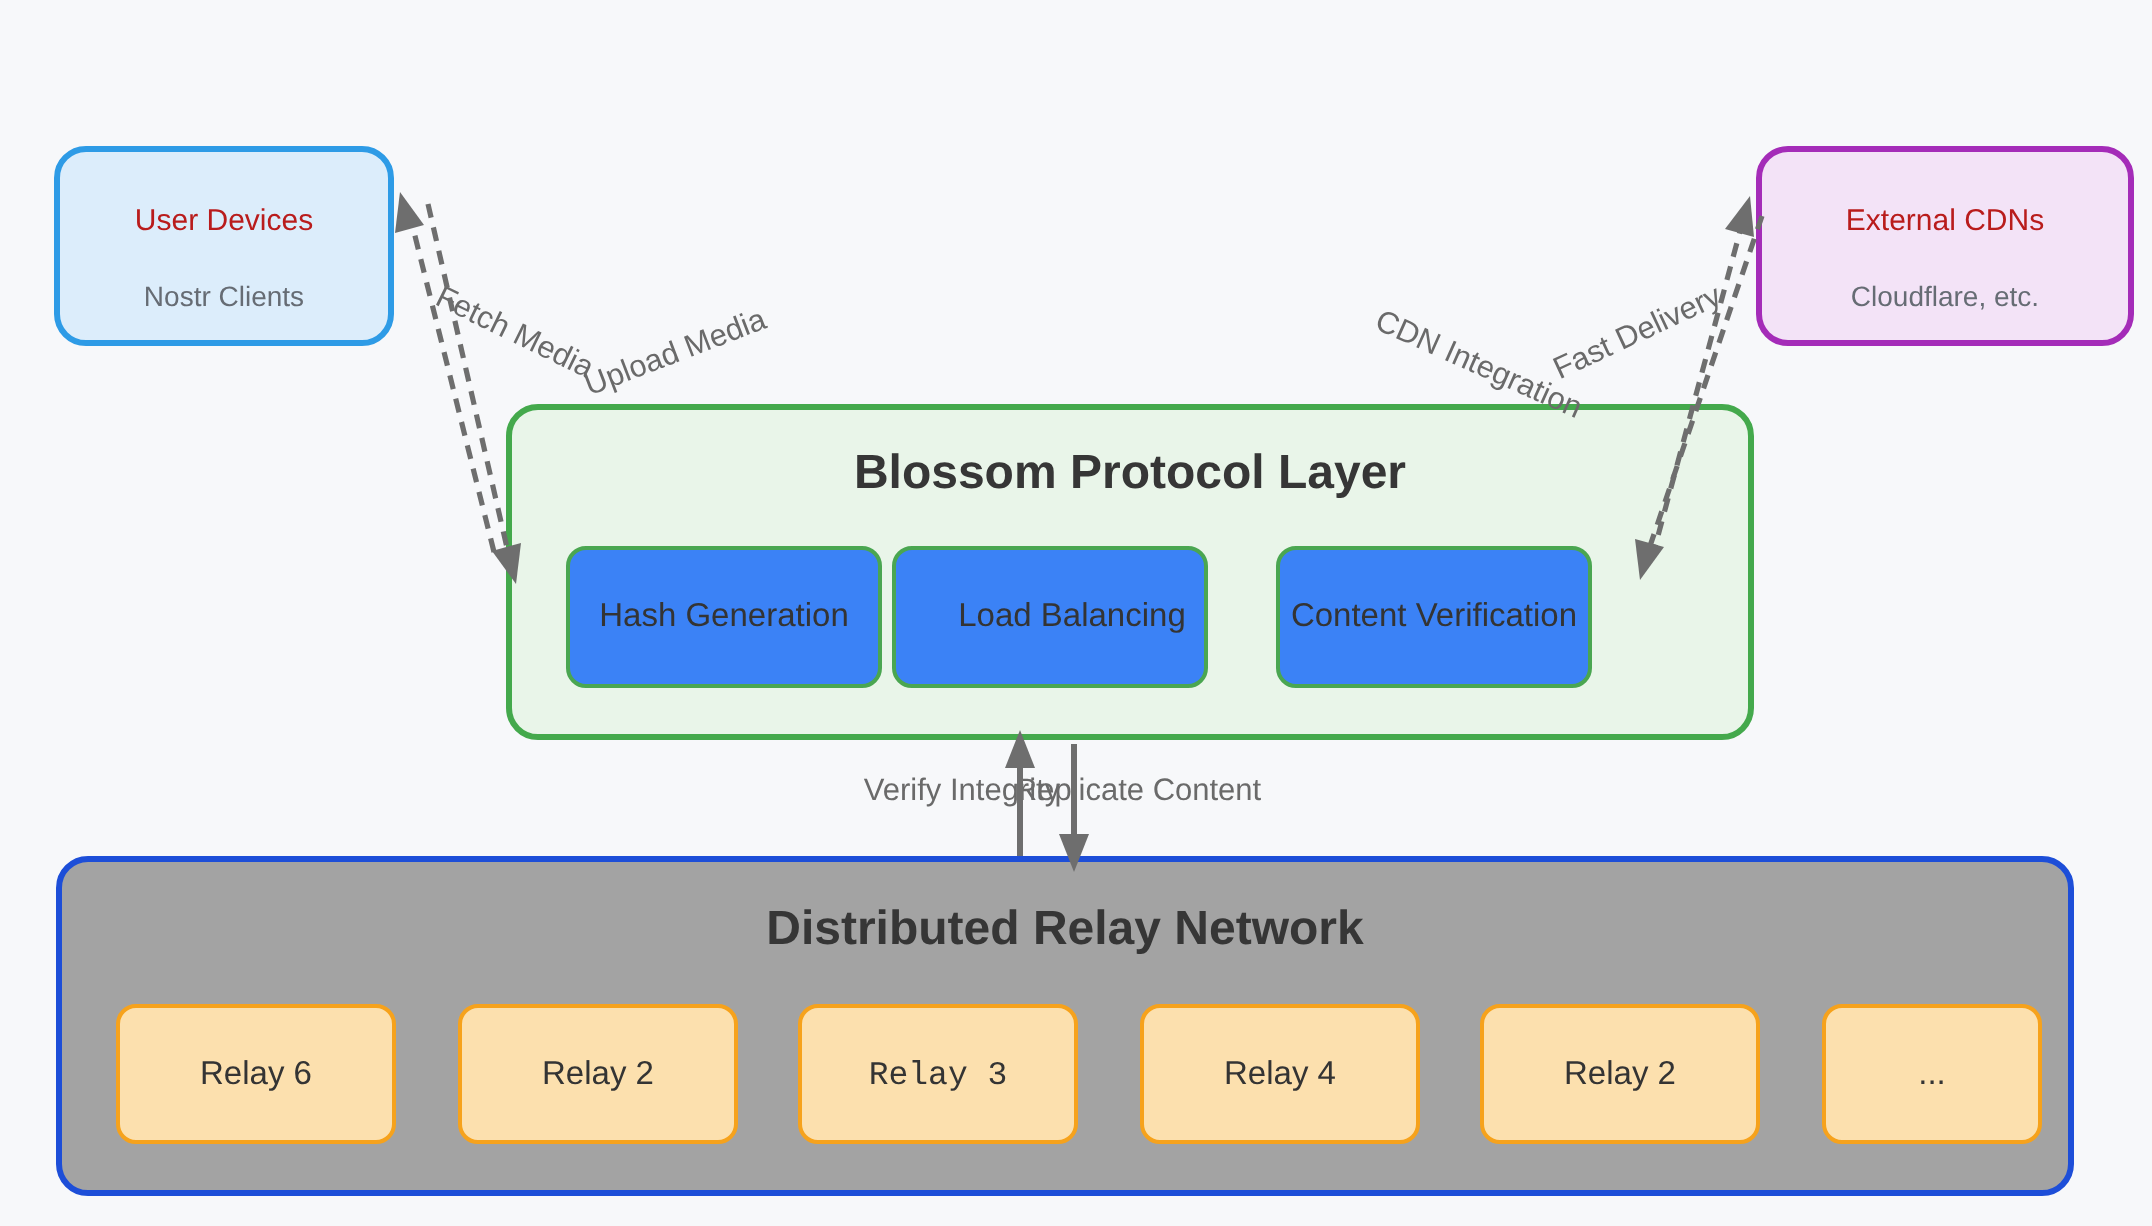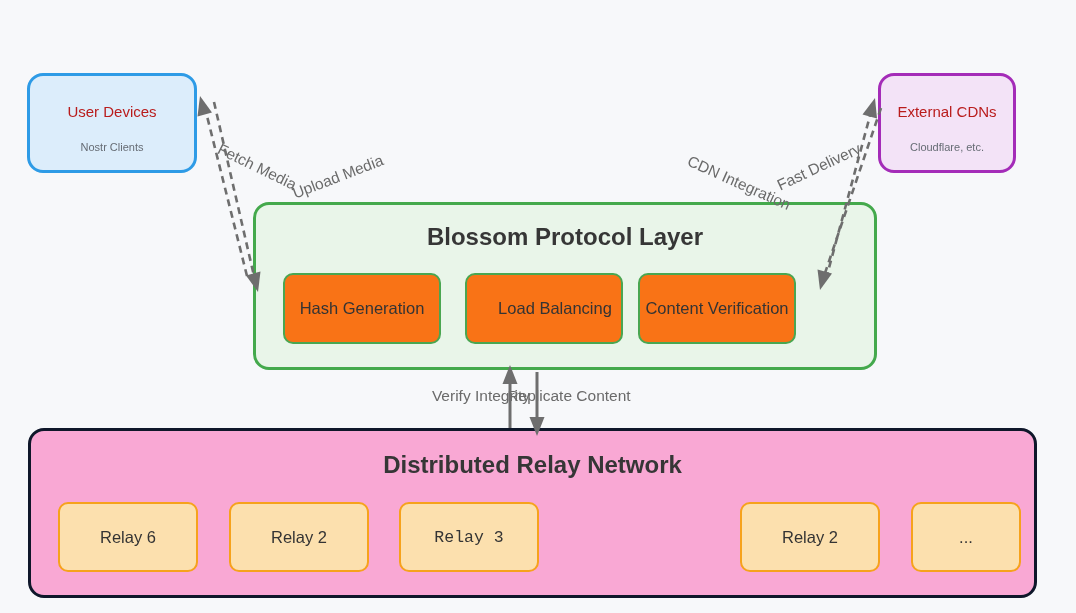--- a/index.html
+++ b/index.html
@@ -27,31 +27,31 @@
     justify-content: center;
     padding-top: 12px;
   }
   .node-title {
     font-size: 15px;
     color: #b91c1c;
     line-height: 1.2;
   }
   .node-subtitle {
     margin-top: 20px;
-    font-size: 11px;
+    font-size: 14px;
     color: #666c74;
     line-height: 1.2;
   }
   .user-devices {
     left: 27px; top: 73px; width: 170px; height: 100px;
     background: #dcedfb;
     border: 3px solid #2e9be6;
   }
   .external-cdns {
-    left: 878px; top: 73px; width: 138px; height: 100px;
+    left: 878px; top: 73px; width: 189px; height: 100px;
     background: #f3e3f7;
     border: 3px solid #a42cb8;
   }
   
   .blossom {
     left: 253px; top: 202px; width: 624px; height: 168px;
     background: #e9f5e9;
     border: 3px solid #44a94c;
   }
   .section-title {
@@ -61,37 +61,37 @@
     font-size: 24px;
     font-weight: bold;
     color: #363636;
   }
   .blossom .section-title { top: 18px; }
   .feature-box {
     position: absolute;
     top: 68px;
     width: 158px; height: 71px;
     box-sizing: border-box;
-    background: #f97316;
+    background: #3b82f6;
     border: 2px solid #4aa651;
     border-radius: 10px;
     display: flex;
     align-items: center;
     justify-content: center;
     font-size: 16.5px;
     color: #343434;
   }
   .feature-1 { left: 27px; }
-  .feature-2 { left: 209px; padding-left: 22px; }
+  .feature-2 { left: 190px; padding-left: 22px; }
   .feature-3 { left: 382px; }
   
   .relay-network {
     left: 28px; top: 428px; width: 1009px; height: 170px;
-    background: #f9a8d4;
-    border: 3px solid #0f172a;
+    background: #a3a3a3;
+    border: 3px solid #1d4ed8;
   }
   .relay-network .section-title { top: 20px; }
   .relay-box {
     position: absolute;
     top: 71px;
     width: 140px; height: 70px;
     box-sizing: border-box;
     background: #fce0ae;
     border: 2px solid #f6a21c;
     border-radius: 10px;
@@ -160,20 +160,21 @@
     <div class="feature-box feature-1">Hash Generation</div>
     <div class="feature-box feature-2">Load Balancing</div>
     <div class="feature-box feature-3">Content Verification</div>
   </div>
 
   <div class="node relay-network">
     <div class="section-title">Distributed Relay Network</div>
     <div class="relay-box relay-1">Relay 6</div>
     <div class="relay-box relay-2">Relay 2</div>
     <div class="relay-box relay-3">Relay 3</div>
+    <div class="relay-box relay-4">Relay 4</div>
     <div class="relay-box relay-5">Relay 2</div>
     <div class="relay-box relay-6">...</div>
   </div>
 
   <span class="elabel lbl-fetch">Fetch Media</span>
   <span class="elabel lbl-upload">Upload Media</span>
   <span class="elabel lbl-cdn">CDN Integration</span>
   <span class="elabel lbl-fast">Fast Delivery</span>
   <span class="elabel lbl-verify">Verify Integrity</span>
   <span class="elabel lbl-replicate">Replicate Content</span>

